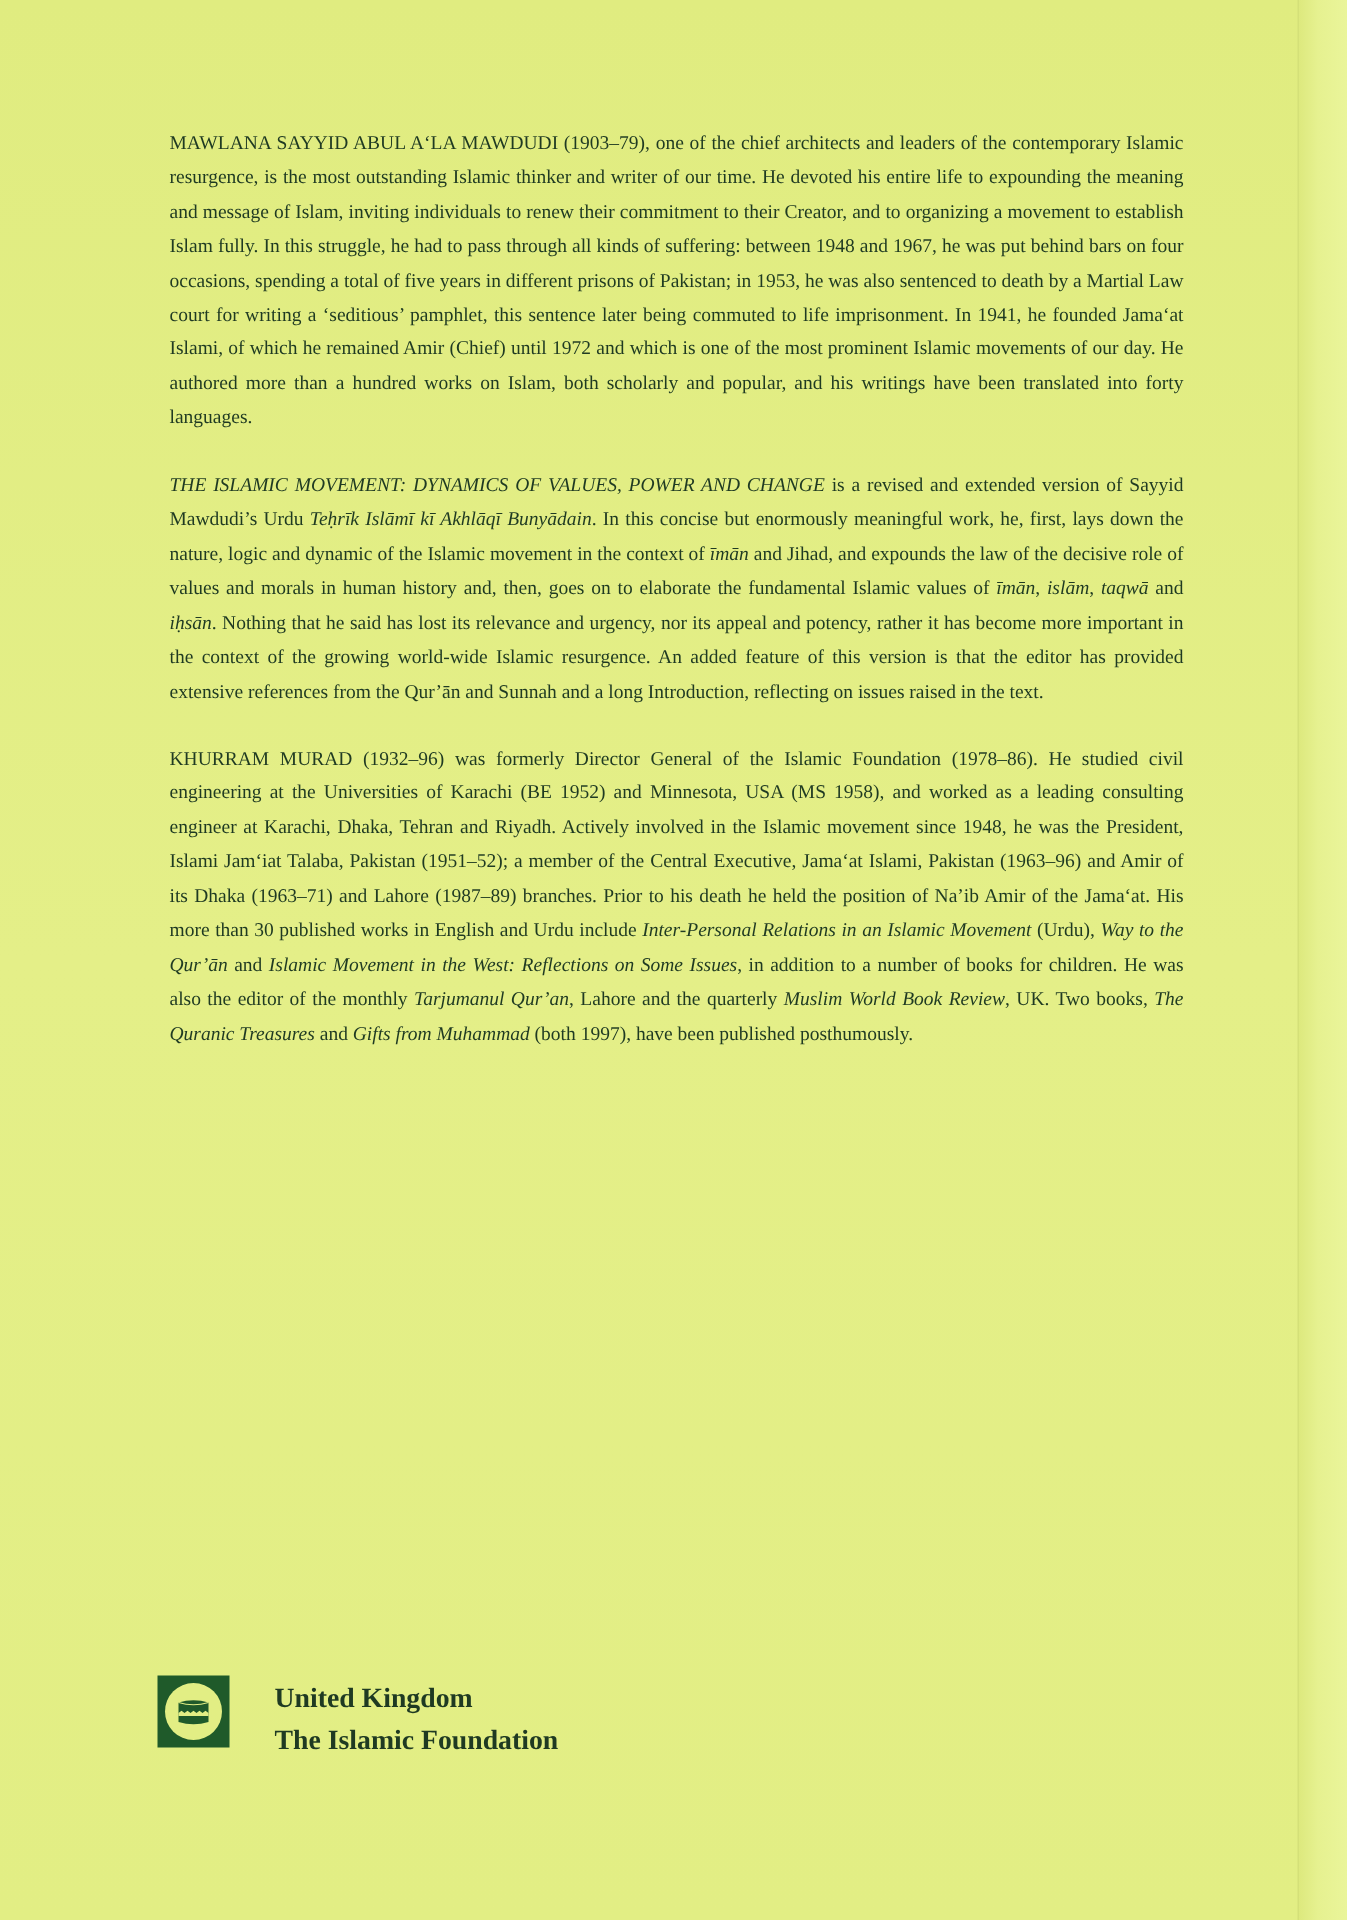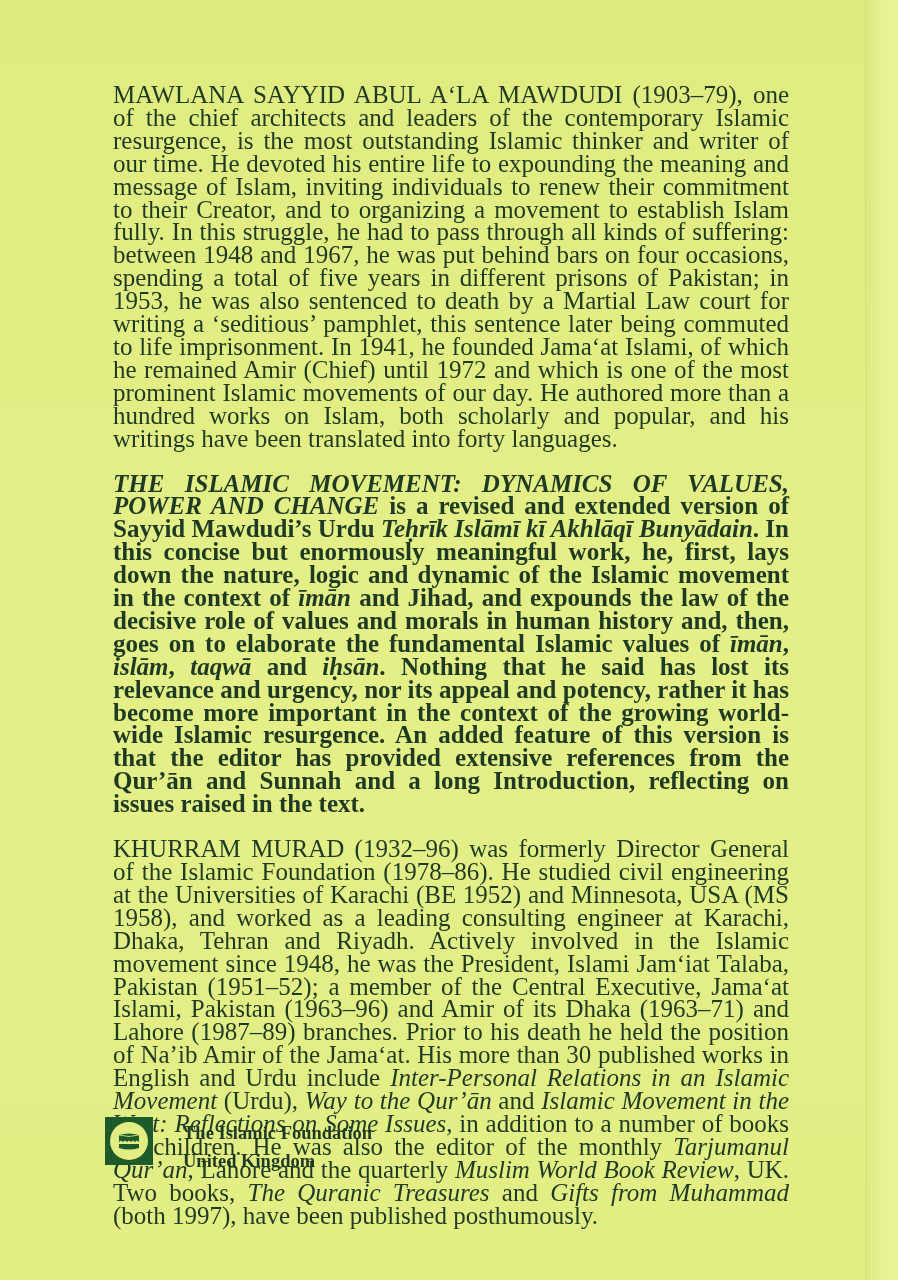--- a/index.html
+++ b/index.html
@@ -22,30 +22,30 @@
   .spine-edge {
     position: absolute; top: 0; right: 0; width: 32px; height: 1280px;
     background: linear-gradient(90deg, #dde97e 0%, #e6f190 40%, #eaf59a 100%);
     border-left: 1px solid #d4e078;
   }
   .text-block {
     position: absolute;
     left: 113px;
     top: 84px;
     width: 676px;
-    font-size: 25px;
+    font-size: 13px;
     line-height: 22.9px;
     text-align: justify;
     hyphens: none;
   }
   .para {
     margin: 0 0 22px 0;
   }
   .para + .para { margin-top: 12px; }
-  .para.p2 { margin-top: 16px; font-weight: bold; }
+  .para.p2 { margin-top: 16px; }
   em { font-style: italic; }
   .publisher {
     position: absolute;
     left: 105px;
     top: 1117px;
     display: flex;
     align-items: flex-start;
   }
   .logo {
     width: 48px;
@@ -91,16 +91,16 @@
     <div class="circle"></div>
     <svg width="48" height="48" viewBox="0 0 48 48">
 
       <path d="M14 18 Q24 15 34 18 L34 31 Q24 34 14 31 Z" fill="#1f5a2a"></path>
       <path d="M14 18 Q24 21 34 18" stroke="#e2ee84" stroke-width="0.8" fill="none"></path>
 
       <path d="M14 25 L16 23.5 L18 25 L20 23.5 L22 25 L24 23.5 L26 25 L28 23.5 L30 25 L32 23.5 L34 25 L34 27 L14 27 Z" fill="#e2ee84"></path>
     </svg>
   </div>
   <div class="pub-text">
+    <div>United Kingdom</div>
     <div>The Islamic Foundation</div>
-    <div>United Kingdom</div>
   </div>
 </div>
 
 </body></html>

